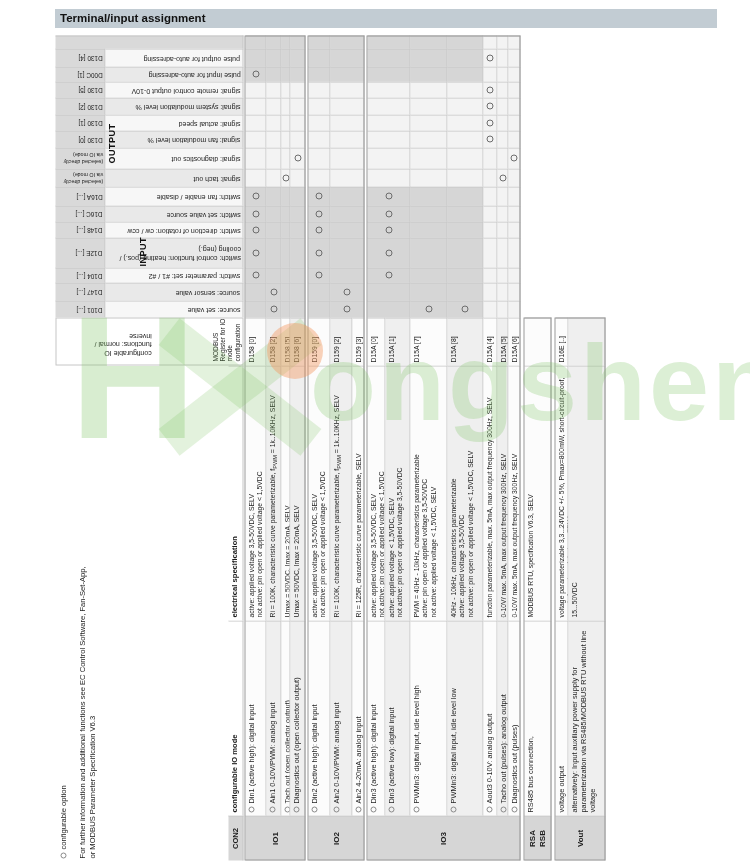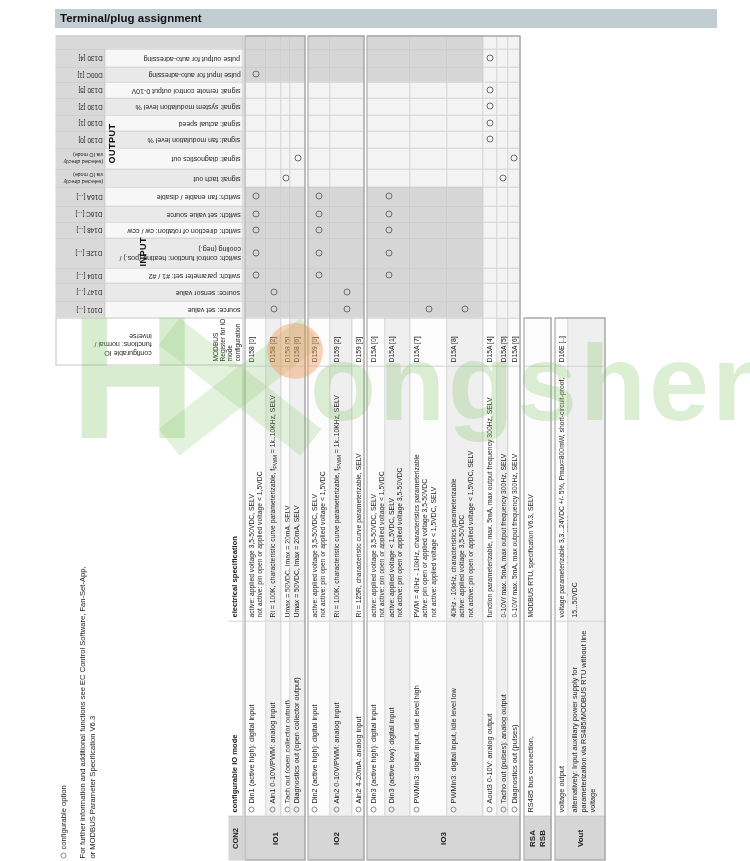--- a/index.html
+++ b/index.html
@@ -33,21 +33,21 @@
               color:rgba(126,196,98,0.30);font-family:"Liberation Sans",sans-serif;}
   .wm-bar1{position:absolute;left:95px;top:75px;width:180px;height:34px;background:rgba(126,196,98,0.22);transform:rotate(38deg);}
   .wm-bar2{position:absolute;left:95px;top:75px;width:180px;height:34px;background:rgba(126,196,98,0.22);transform:rotate(-38deg);}
   .wm-dot{position:absolute;left:212px;top:28px;width:56px;height:56px;border-radius:50%;background:rgba(244,151,92,0.42);}
   .wm-text{position:absolute;left:255px;top:25px;font-size:108px;font-weight:bold;letter-spacing:3px;
            color:rgba(126,196,98,0.27);}
 </style>
 </head>
 <body>
 
-<div id="titlebar" class="abs">Terminal/plug assignment</div>
+<div id="titlebar" class="abs">Terminal/input assignment</div>
 
 <div id="t-outer" class="abs">
   <div id="tbl" style="position:absolute;left:0;top:0;width:825px;height:560px;">
 
     <div id="foot" class="abs">
       <div class="fline1"><span class="modering"></span><span>configurable option</span></div>
       <div>For further information and additional functions see EC Control Software, Fan-Set-App,</div>
       <div>or MODBUS Parameter Specification V6.3</div>
     </div>
   <div class="c vwrap" style="left: 543px; top: 0px; width: 17px; height: 50px; background: rgb(217, 217, 217);">

